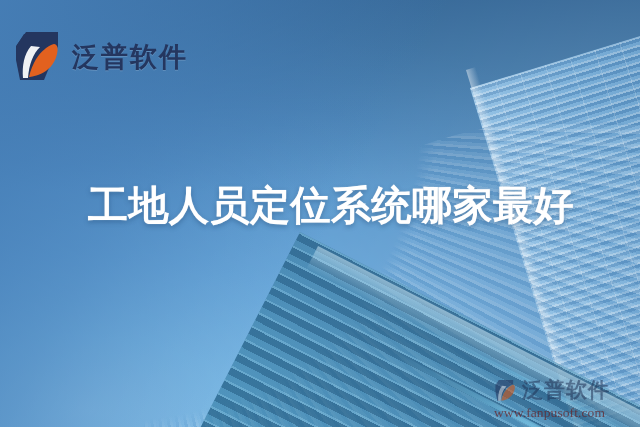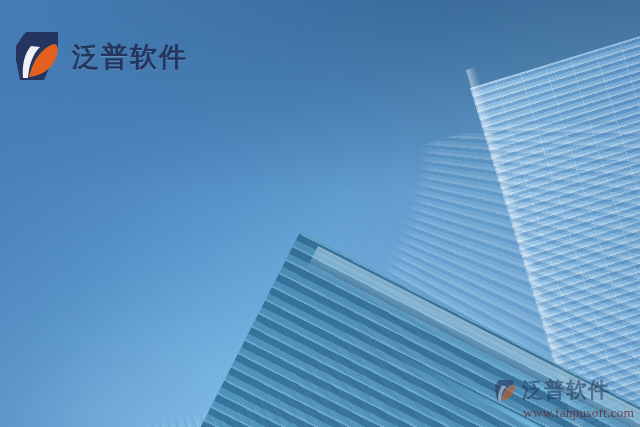--- a/index.html
+++ b/index.html
@@ -177,21 +177,21 @@
     font-size:21px;line-height:1;font-weight:700;
     color:rgba(34,52,86,.60);letter-spacing:1px;
     font-family:"DejaVu Sans","Liberation Sans",sans-serif;
   }
   .wm-url{
     margin-top:3px;
     font-size:13.5px;line-height:1;
     color:rgba(104,32,36,.78);
     letter-spacing:.1px;
     font-family:"Liberation Serif","DejaVu Serif",serif;
-    text-align:right;
+    text-align:left;
   }
 </style>
 </head>
 <body>
 
 <div id="banner">
 
   <div class="sky"></div>
   <div class="sky2"></div>
   <div class="skyTopDark"></div>
@@ -226,20 +226,21 @@
         <path d="M10,4 L40,4 L40,14 C28,16 17,27 14,48 L7,48 L3,29 L3,15 Z" fill="#24365f"></path>
         <path d="M40,14 C40,14 22,18 15,47 C15,47 38,46 43,24 C44.5,18 43,14 40,14 Z" fill="#e2611f"></path>
         <path d="M17,16 C10,24 8,36 9,48 L14,48 C15,34 19,24 26,17 Z" fill="#ffffff" opacity="0.93"></path>
       </svg>
     </div>
     <div class="logo-text">
       <div class="logo-cn">泛普软件</div>
     </div>
   </div>
 
+  <div class="headline">工地人员定位系统哪家最好</div>
 
   <div class="watermark">
     <div class="wm-row">
       <div class="wm-mark">
         <svg viewBox="0 0 48 52" width="23" height="25" aria-hidden="true">
           <path d="M10,4 L40,4 L40,14 C28,16 17,27 14,48 L7,48 L3,29 L3,15 Z" fill="#24365f" opacity="0.75"></path>
           <path d="M40,14 C40,14 22,18 15,47 C15,47 38,46 43,24 C44.5,18 43,14 40,14 Z" fill="#c9571d" opacity="0.8"></path>
           <path d="M17,16 C10,24 8,36 9,48 L14,48 C15,34 19,24 26,17 Z" fill="#ffffff" opacity="0.55"></path>
         </svg>
       </div>

